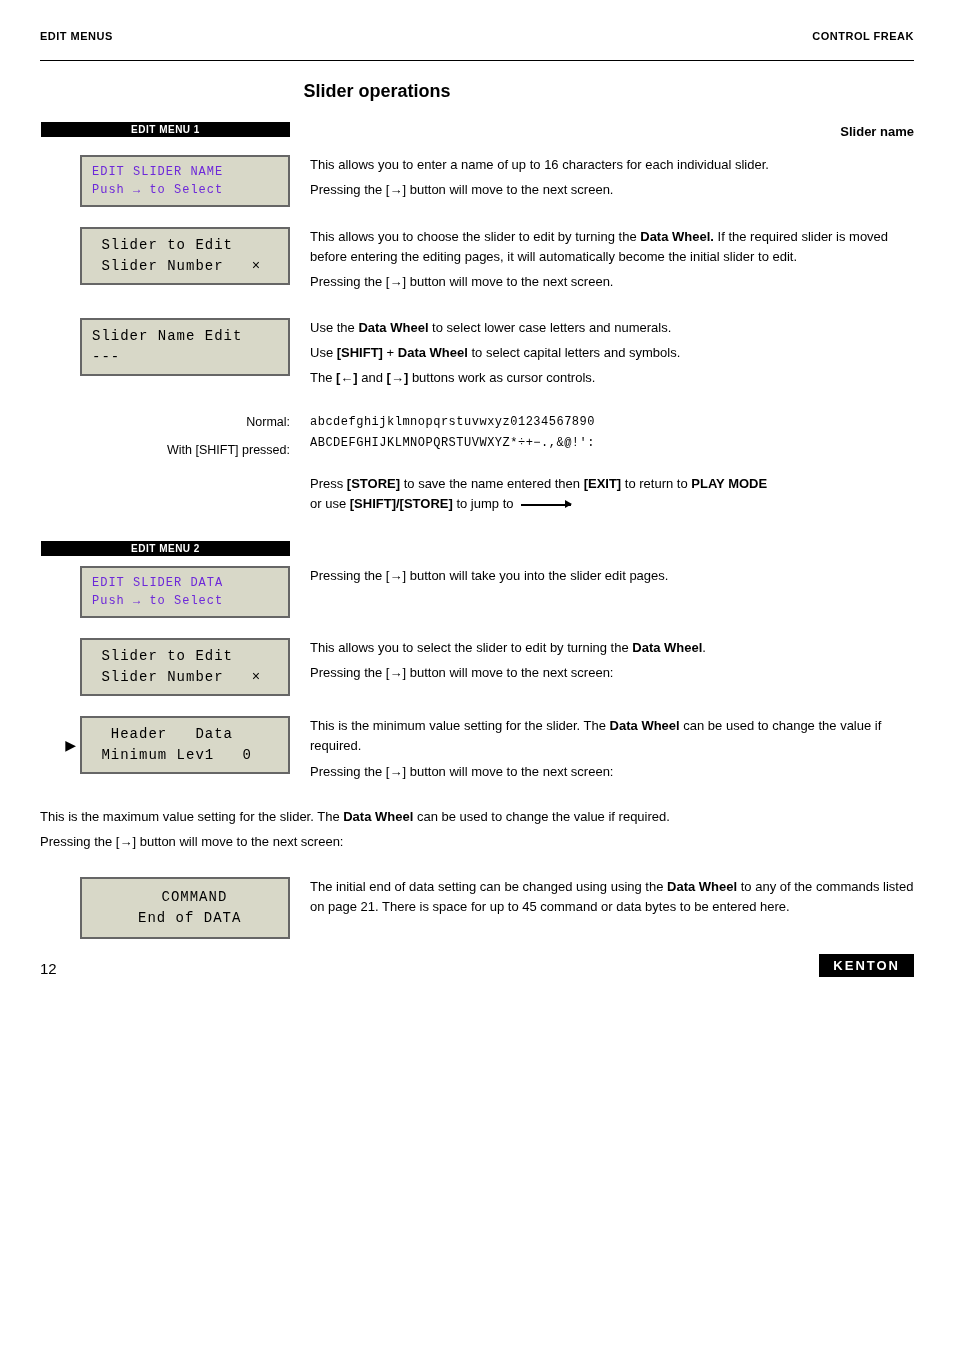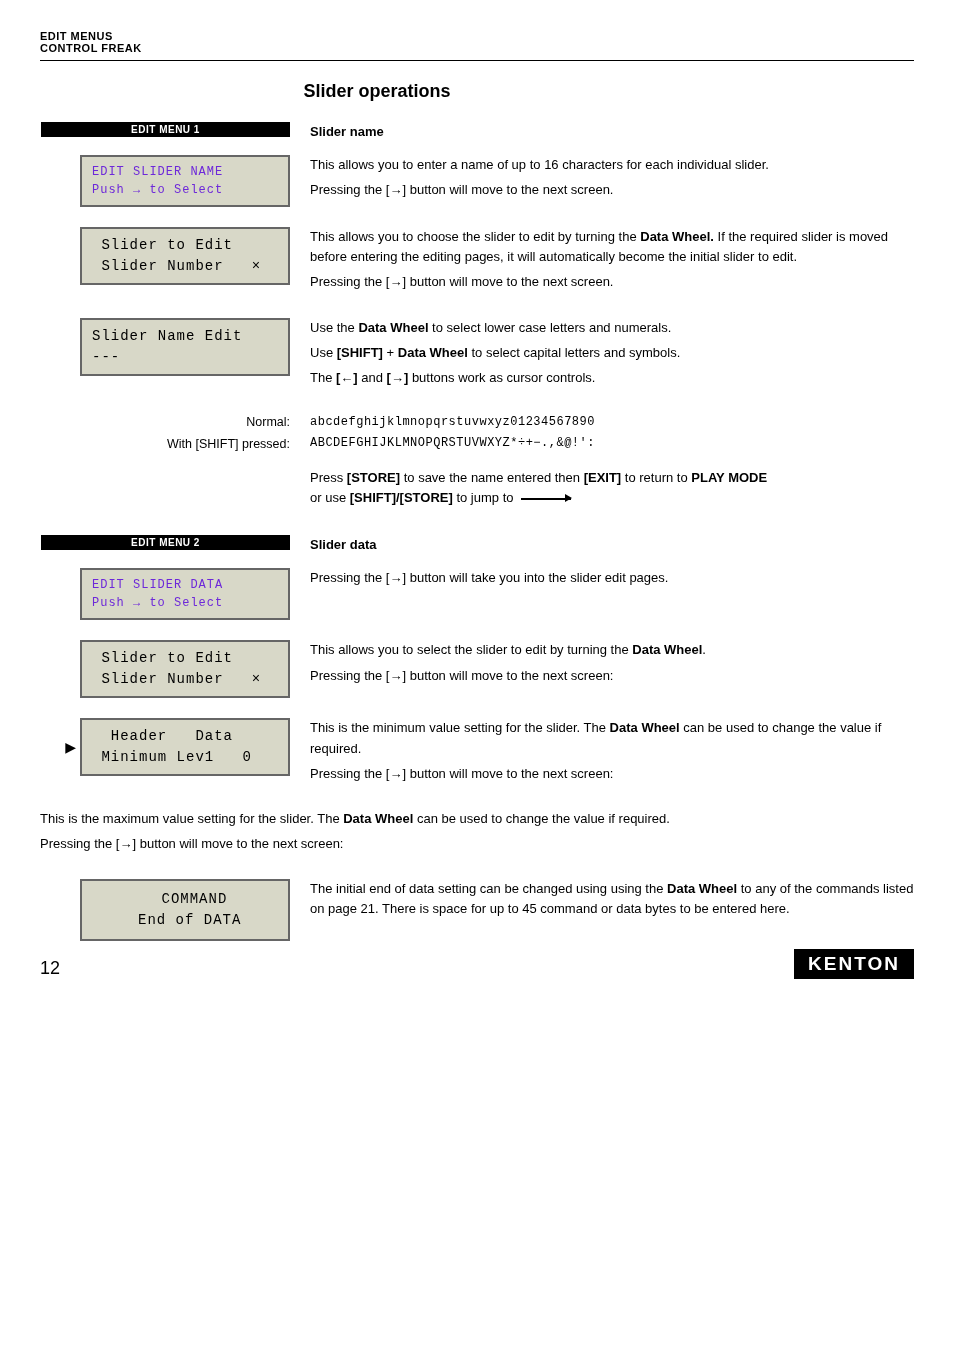--- a/index.html
+++ b/index.html
@@ -16,23 +16,22 @@
     .page {
       padding: 30px 40px 40px 40px;
       position: relative;
     }
 
     .header {
       display: flex;
       justify-content: space-between;
       align-items: flex-start;
       border-bottom: 1px solid #000;
-      padding-bottom: 6px;
+      padding-bottom: 18px;
       margin-bottom: 20px;
-      flex-direction: column;
     }
 
     .header-left {
       font-size: 11px;
       font-weight: bold;
       letter-spacing: 0.5px;
       text-transform: uppercase;
     }
 
     .header-right {
@@ -113,20 +112,21 @@
 
     .text-block p {
       margin-bottom: 5px;
       font-size: 13px;
     }
 
     .text-block .section-title {
       font-size: 13px;
       font-weight: bold;
       margin-bottom: 5px;
+      text-align: right;
     }
 
     .char-value {
       font-family: 'Courier New', Courier, monospace;
       font-size: 12px;
       letter-spacing: 0.5px;
     }
 
     .lcd-with-arrow {
       position: relative;
@@ -144,27 +144,27 @@
       position: absolute;
       bottom: 20px;
       left: 40px;
       right: 40px;
       display: flex;
       justify-content: space-between;
       align-items: flex-end;
     }
 
     .page-number {
-      font-size: 18px;
+      font-size: 15px;
     }
 
     .brand-badge {
       background: #000;
       color: #fff;
-      font-size: 19px;
+      font-size: 13px;
       font-weight: bold;
       padding: 4px 14px;
       letter-spacing: 2px;
     }
 
     b { font-weight: bold; }
   </style>
 </head>
 <body>
 
@@ -216,21 +216,21 @@
     <div class="text-block">
       <p><span>Use the </span><b>Data Wheel</b><span> to select lower case letters and numerals.</span></p>
       <p><span>Use </span><b>[SHIFT]</b><span> + </span><b>Data Wheel</b><span> to select capital letters and symbols.</span></p>
       <p><span>The </span><b>[←]</b><span> and </span><b>[→]</b><span> buttons work as cursor controls.</span></p>
     </div>
   </div>
 
   <div class="section" style="margin-bottom:10px;">
     <div class="lcd-block" style="justify-content:flex-end; padding-top:0;">
       <div style="text-align:right; font-size:12.5px; line-height:1.8;">
-        <div style="margin-bottom:0;">Normal:</div>
+        <div style="margin-bottom:6px;">Normal:</div>
         <div>With [SHIFT] pressed:</div>
       </div>
     </div>
     <div class="text-block">
       <div class="char-value" style="margin-bottom:2px; font-family:'Courier New',Courier,monospace; font-size:12px; letter-spacing:0.5px;">abcdefghijklmnopqrstuvwxyz01234567890</div>
       <div class="char-value" style="font-family:'Courier New',Courier,monospace; font-size:12px; letter-spacing:0.5px;">ABCDEFGHIJKLMNOPQRSTUVWXYZ*÷+−.,&amp;@!′:</div>
     </div>
   </div>
 
   <div class="section" style="margin-bottom:20px; padding-left:270px;">
@@ -241,23 +241,20 @@
           <span style="position:absolute; right:-1px; top:-4px; border-left:7px solid #000; border-top:4px solid transparent; border-bottom:4px solid transparent;"></span>
         </span>
       </p>
     </div>
   </div>
 
   <div style="display:flex; flex-direction:row; align-items:flex-start; margin-bottom:6px;">
     <div class="lcd-block">
       <div class="edit-menu-badge">EDIT MENU 2</div>
     </div>
-    <div class="text-block">
-      <div class="section-title">Slider data</div>
-    </div>
   </div>
 
   <div class="section">
     <div class="lcd-block">
       <div class="lcd-screen"><span>EDIT SLIDER DATA</span>
 <span>Push → to Select</span></div>
     </div>
     <div class="text-block">
       <p>Pressing the [→] button will take you into the slider edit pages.</p>
     </div>

